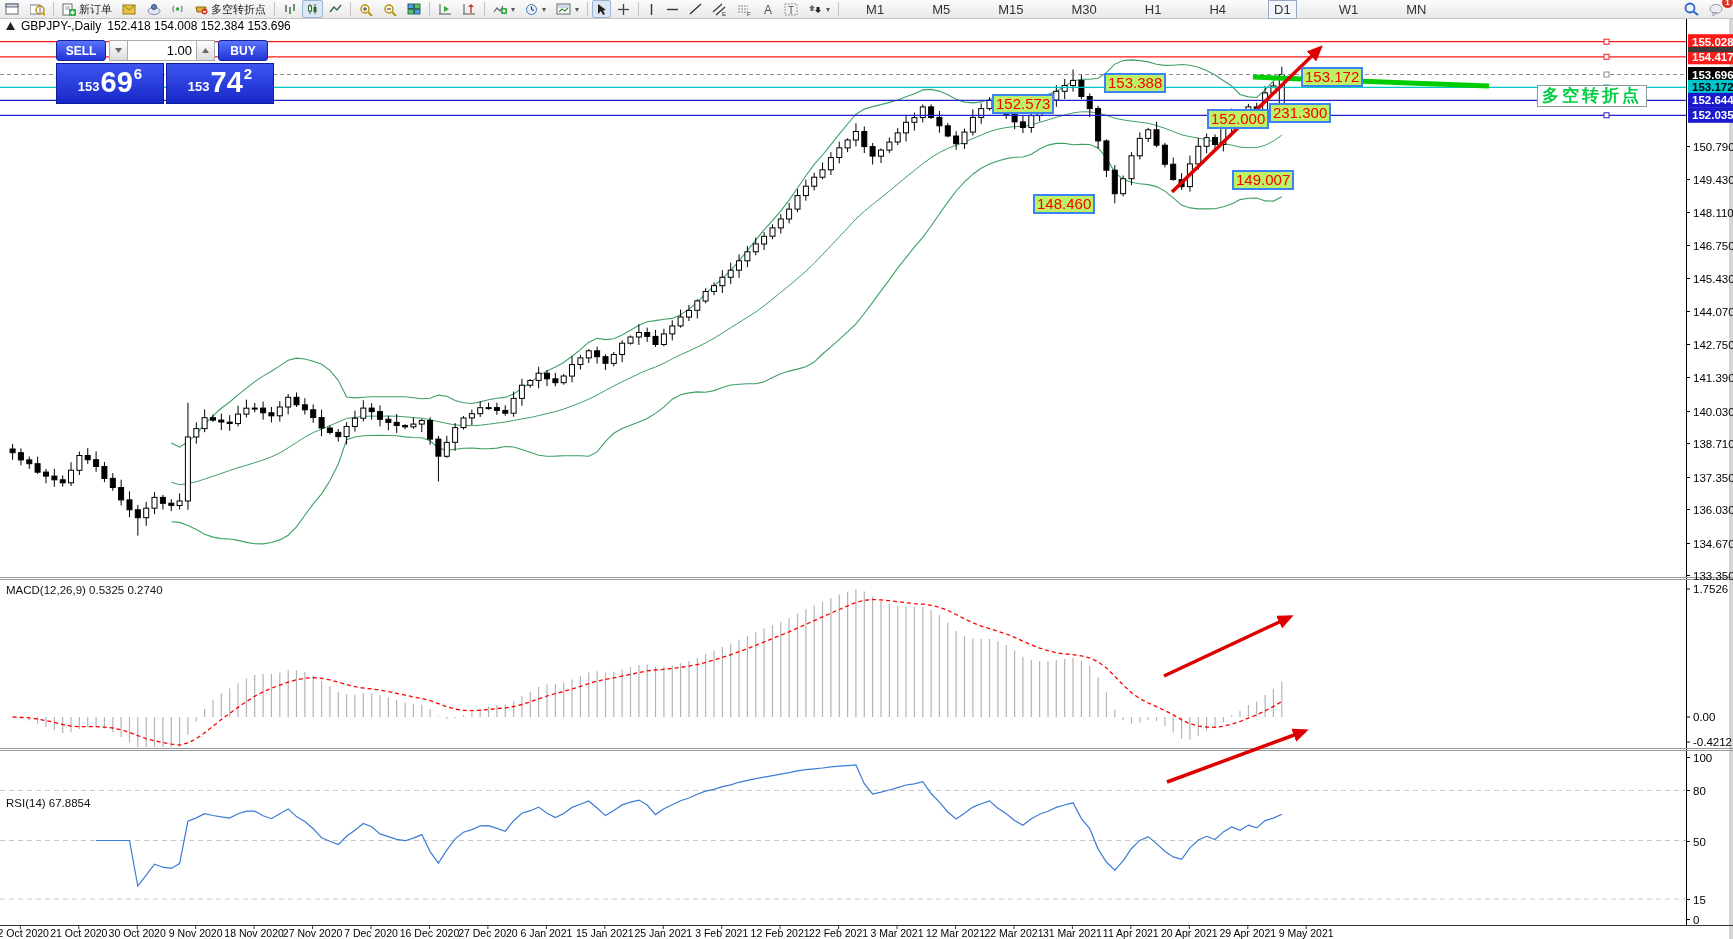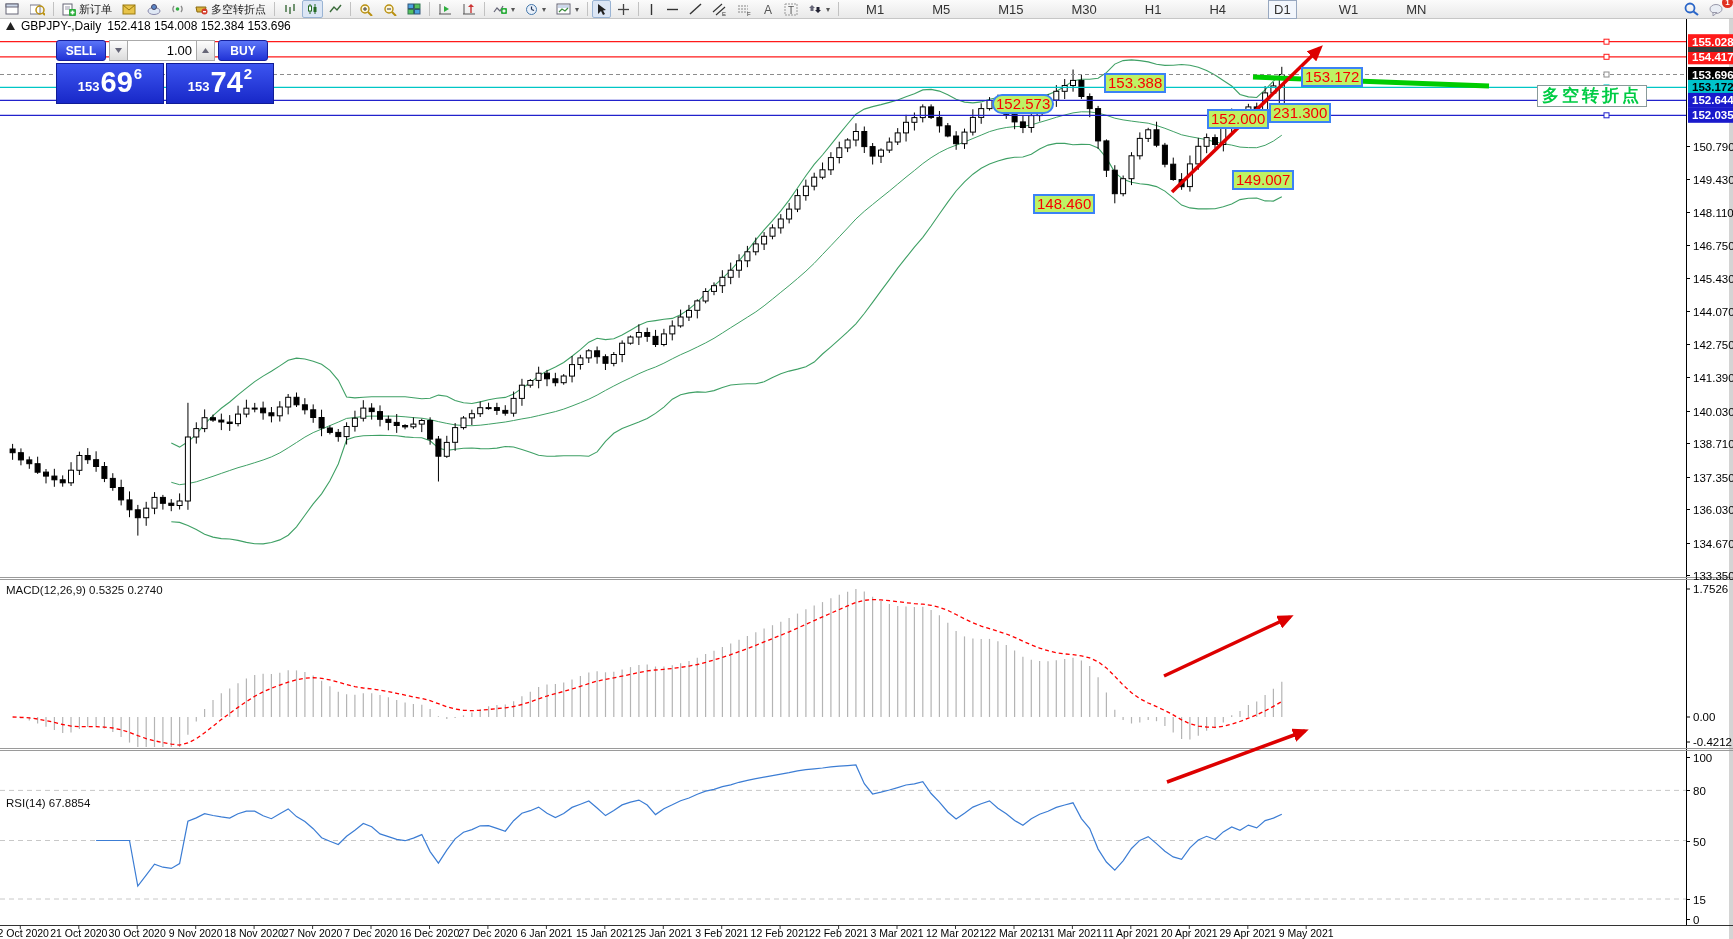--- a/index.html
+++ b/index.html
@@ -964,20 +964,20 @@
     </div>
   </div>
 
   <div class="indlabel" style="left:6px;top:584px;text-align:right;">MACD(12,26,9) 0.5325 0.2740</div>
   <div class="indlabel" style="left:6px;top:797px;">RSI(14) 67.8854</div>
 
   <div id="cnnote" style="left:1537px;top:85px;">多空转折点</div>
 
   <div id="annos">
       <div class="anno" style="left: 1104px; top: 73px;">153.388</div>
-      <div class="anno" style="left: 992px; top: 94px; border-radius: 10px;">152.573</div>
+      <div class="anno" style="left: 992px; top: 94px;">152.573</div>
       <div class="anno" style="left: 1207px; top: 109px; text-align: right;">152.000</div>
       <div class="anno" style="left: 1269px; top: 103px;">231.300</div>
       <div class="anno" style="left: 1301px; top: 67px;">153.172</div>
       <div class="anno" style="left: 1033px; top: 194px;">148.460</div>
       <div class="anno" style="left: 1232px; top: 170px;">149.007</div>
     </div>
 </div>
 
 </body></html>

